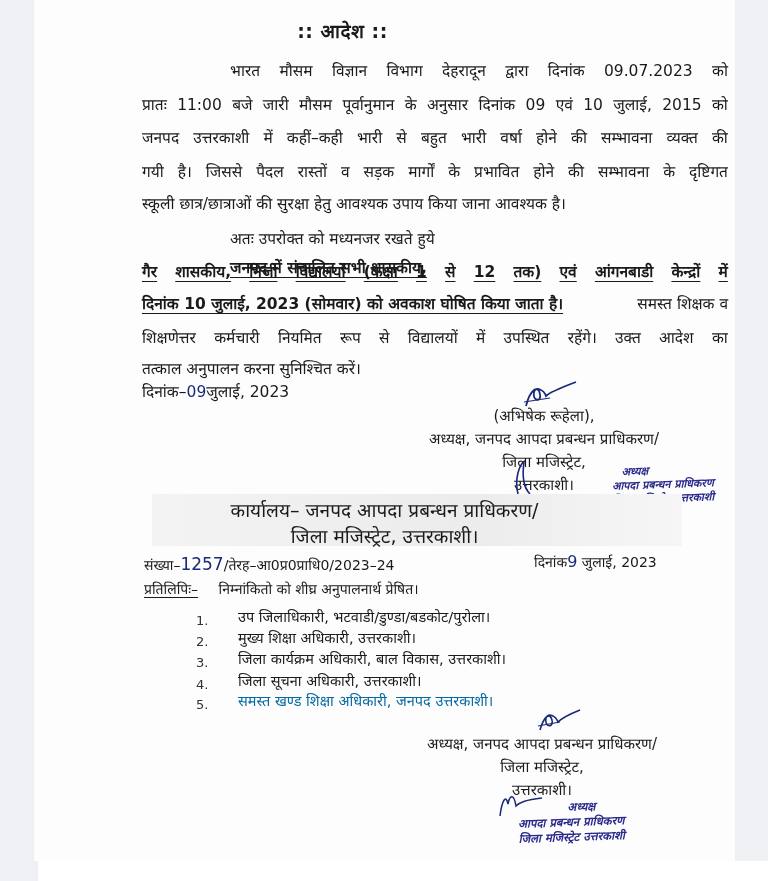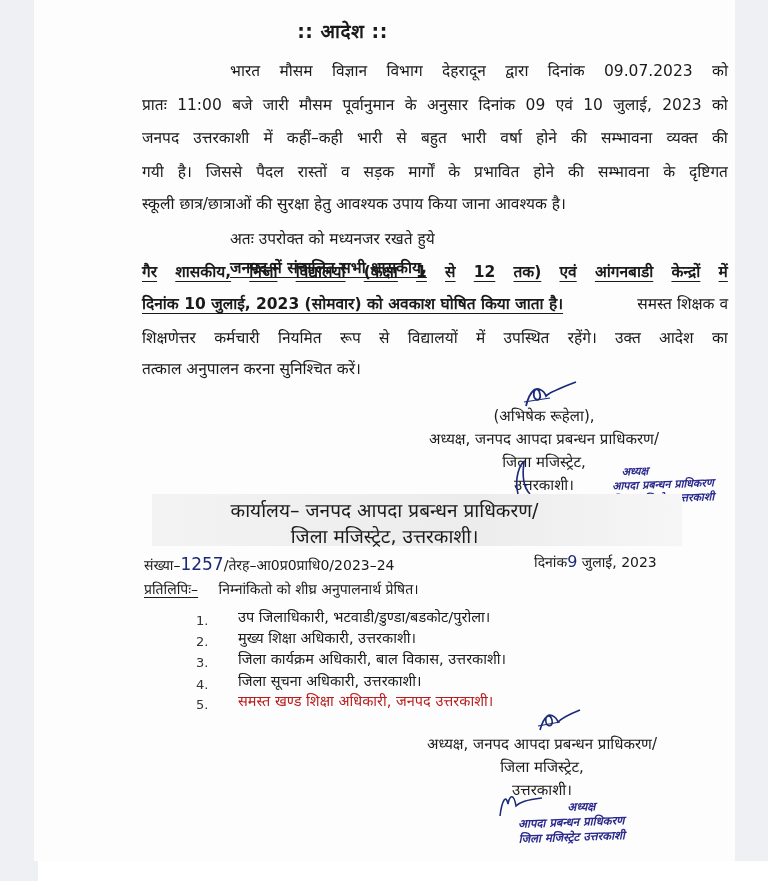--- a/index.html
+++ b/index.html
@@ -62,21 +62,21 @@
         <span>जारी</span>
         <span>मौसम</span>
         <span>पूर्वानुमान</span>
         <span>के</span>
         <span>अनुसार</span>
         <span>दिनांक</span>
         <span>09</span>
         <span>एवं</span>
         <span>10</span>
         <span>जुलाई,</span>
-        <span>2023</span>
+        <span>2015</span>
         <span>को</span>
       </div>
     <div class="line" style="top:124px;">
         <span>जनपद</span>
         <span>उत्तरकाशी</span>
         <span>में</span>
         <span>कहीं–कही</span>
         <span>भारी</span>
         <span>से</span>
         <span>बहुत</span>
@@ -146,20 +146,23 @@
         <span>रहेंगे।</span>
         <span>उक्त</span>
         <span>आदेश</span>
         <span>का</span>
       </div>
     <div class="line last" style="top:355px;">
         <span>तत्काल अनुपालन करना सुनिश्चित करें।</span>
       </div>
   </div>
 
+  <div class="abs para" style="left:108px; top:378px;">
+    <span>दिनांक–</span><span class="ink">09</span><span>जुलाई, 2023</span>
+  </div>
 
   <svg class="sig-svg" style="left:486px; top:380px;" width="60" height="30" viewBox="0 0 60 30">
     <path d="M6 26 C10 10 18 4 20 14 C22 22 12 22 14 12 C16 6 24 10 26 16 C30 12 40 8 56 2" stroke="#1b2a78" stroke-width="1.8" fill="none"></path>
     <path d="M4 22 L30 18" stroke="#1b2a78" stroke-width="1.2" fill="none"></path>
   </svg>
   <div class="abs sig-block" style="left:370px; top:405px; width:280px;">
     <div>(अभिषेक रूहेला),</div>
     <div>अध्यक्ष, जनपद आपदा प्रबन्धन प्राधिकरण/</div>
     <div>जिला मजिस्ट्रेट,</div>
     <div>उत्तरकाशी।</div>
@@ -193,21 +196,21 @@
   <div>
     <div class="list-num abs" style="top:613px;">1.</div>
     <div class="list-text abs" style="top:606px;">उप जिलाधिकारी, भटवाडी/डुण्डा/बडकोट/पुरोला।</div>
     <div class="list-num abs" style="top:634px;">2.</div>
     <div class="list-text abs" style="top:627px;">मुख्य शिक्षा अधिकारी, उत्तरकाशी।</div>
     <div class="list-num abs" style="top:655px;">3.</div>
     <div class="list-text abs" style="top:648px;">जिला कार्यक्रम अधिकारी, बाल विकास, उत्तरकाशी।</div>
     <div class="list-num abs" style="top:677px;">4.</div>
     <div class="list-text abs" style="top:670px;">जिला सूचना अधिकारी, उत्तरकाशी।</div>
     <div class="list-num abs" style="top:697px;">5.</div>
-    <div class="list-text abs" style="top:690px; color:#b91c1c;">समस्त खण्ड शिक्षा अधिकारी, जनपद उत्तरकाशी।</div>
+    <div class="list-text abs" style="top:690px; color:#0369a1;">समस्त खण्ड शिक्षा अधिकारी, जनपद उत्तरकाशी।</div>
   </div>
 
   <svg class="sig-svg" style="left:500px; top:708px;" width="50" height="26" viewBox="0 0 50 26">
     <path d="M6 22 C10 8 16 4 18 12 C20 20 10 20 12 10 C14 4 22 8 24 14 C28 10 36 6 46 2" stroke="#1b2a78" stroke-width="1.6" fill="none"></path>
     <path d="M4 18 L26 14" stroke="#1b2a78" stroke-width="1.1" fill="none"></path>
   </svg>
   <div class="abs sig-block" style="left:368px; top:733px; width:280px;">
     <div>अध्यक्ष, जनपद आपदा प्रबन्धन प्राधिकरण/</div>
     <div>जिला मजिस्ट्रेट,</div>
     <div>उत्तरकाशी।</div>

